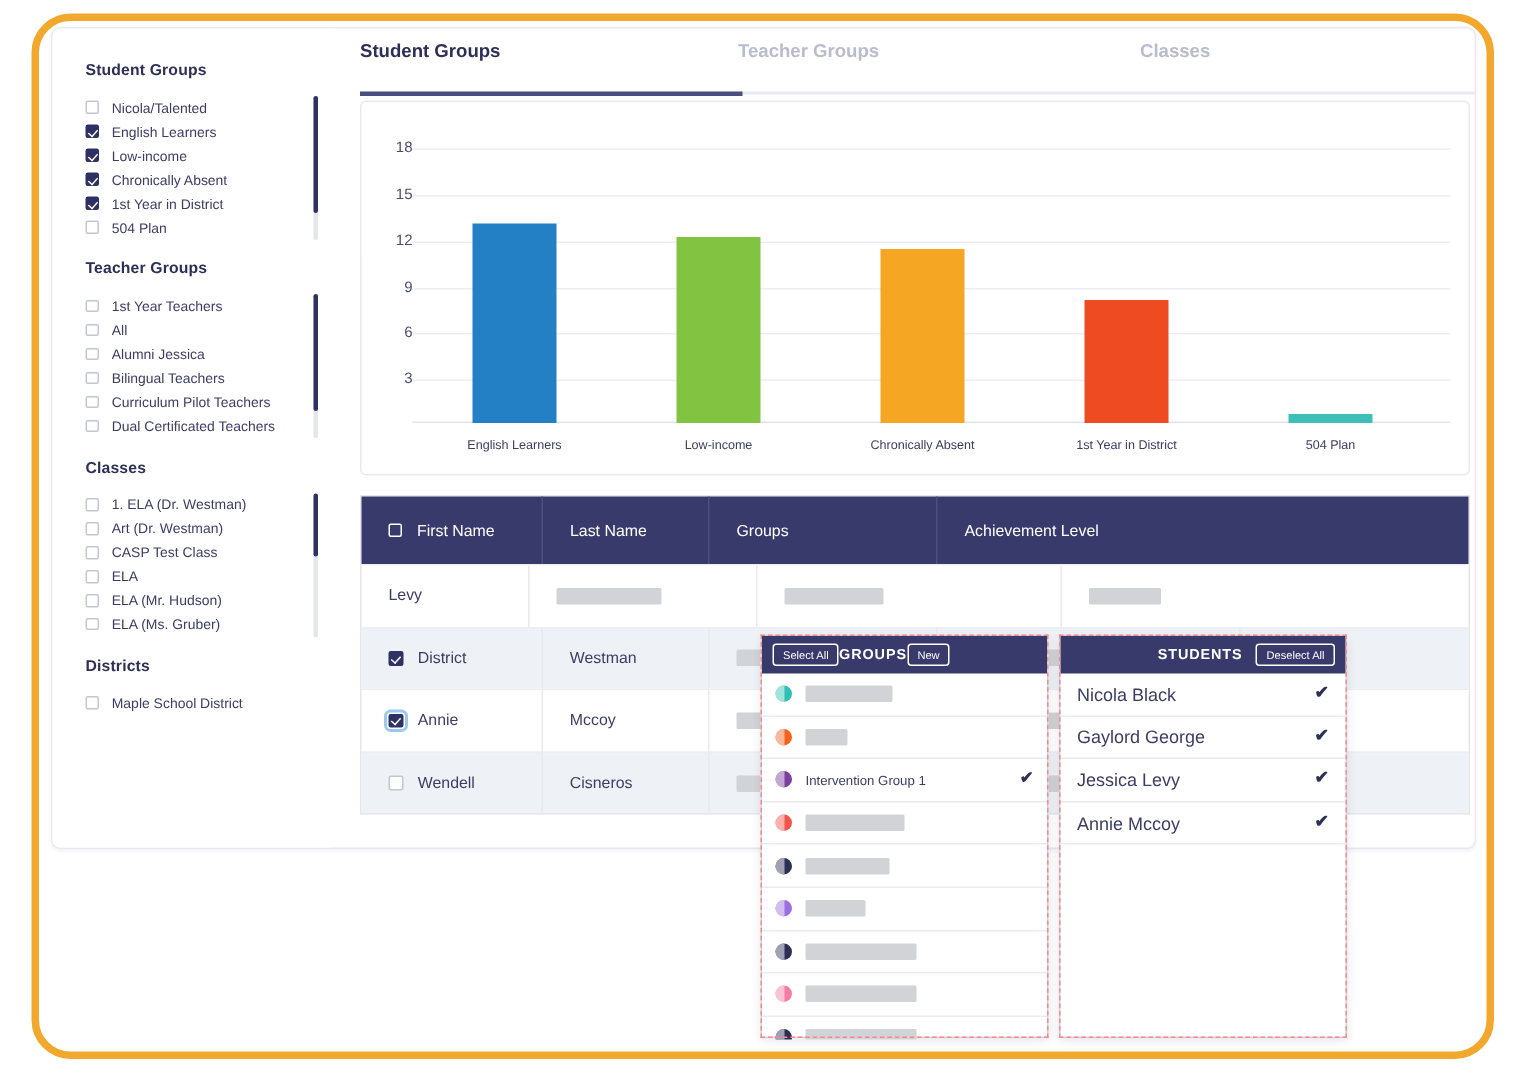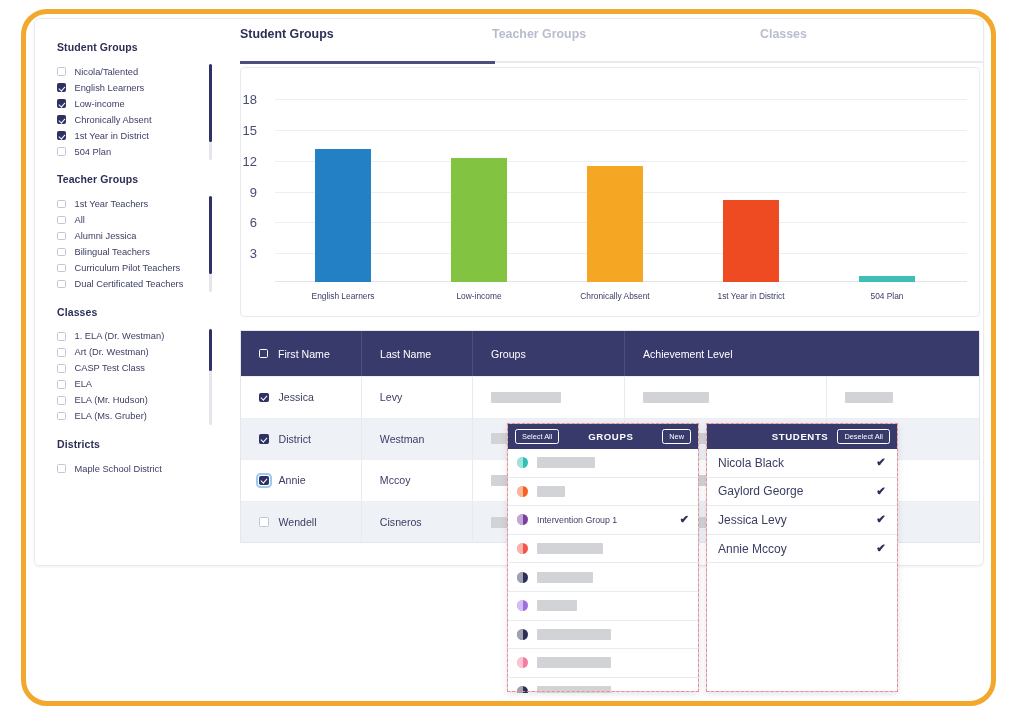--- a/index.html
+++ b/index.html
@@ -76,21 +76,21 @@
   .tabline-active{position:absolute;left:0;top:42px;width:255px;height:2.5px;background:#4c4f7d;}
 
   
   .chart-card{
     position:absolute;left:20px;top:48px;width:740px;height:250px;
     background:#fff;border:1px solid #e8eaee;border-radius:4px;box-sizing:border-box;
   }
   .plot{position:absolute;left:34px;top:16px;right:12px;bottom:34px;}
   .gridline{position:absolute;left:0;right:0;height:1px;background:#eceef3;}
   .ytick{
-    position:absolute;right:100%;margin-right:18px;font-size:13px;color:#4a4c74;
+    position:absolute;right:100%;margin-right:0;font-size:10px;color:#4a4c74;
     transform:translateY(-50%);white-space:nowrap;
   }
   .baseline{position:absolute;left:0;right:0;bottom:0;height:1px;background:#e2e4ea;}
   .bar{position:absolute;bottom:0;}
   .xlabel{
     position:absolute;top:100%;margin-top:9px;font-size:8.4px;color:#3b3d63;
     transform:translateX(-50%);white-space:nowrap;
   }
 
   
@@ -127,21 +127,21 @@
   .pop{
     position:absolute;background:#ffffff;border:1px solid #cfd2dd;
     box-sizing:border-box;box-shadow:0 2px 6px rgba(40,44,80,.12);
   }
   .pop-dash{
     position:absolute;border:1.5px dashed #f58a8a;box-sizing:border-box;
     pointer-events:none;
   }
   .pop-head{
     height:25px;background:#383a6b;display:flex;align-items:center;
-    justify-content:space-between;padding:0 7px;box-sizing:border-box;
+    padding:0 7px;box-sizing:border-box;
   }
   .pop-title{font-size:9.6px;font-weight:bold;color:#fff;letter-spacing:.6px;}
   .pop-btn{
     font-size:7.4px;color:#ffffff;border:1px solid #ffffff;border-radius:2.5px;
     padding:3px 6px;background:transparent;line-height:1;white-space:nowrap;
   }
   .pop-body{overflow:hidden;}
   .grow-row{
     display:flex;align-items:center;height:28.6px;border-bottom:1px solid #e9ebf1;
     padding:0 9px;box-sizing:border-box;
@@ -331,24 +331,20 @@
               <div class="th c1">
                 <span class="cbx"></span>
                 <span>First Name</span>
               </div>
               <div class="th c2">Last Name</div>
               <div class="th c3">Groups</div>
               <div class="th c4">Achievement Level</div>
             </div>
             <div id="table-rows">
                 <div class="trow">
-                  <div class="td c1">
-                    <span class="cbx on"></span>
-                    <span>Jessica</span>
-                  </div>
                   <div class="td c2">Levy</div>
                   <div class="td c3">
                     <span class="redact" style="width: 70px;"></span>
                   </div>
                   <div class="td c4">
                     <span class="redact" style="width: 66px;"></span>
                   </div>
                   <div class="td c5">
                     <span class="redact" style="width: 48px;"></span>
                   </div>

